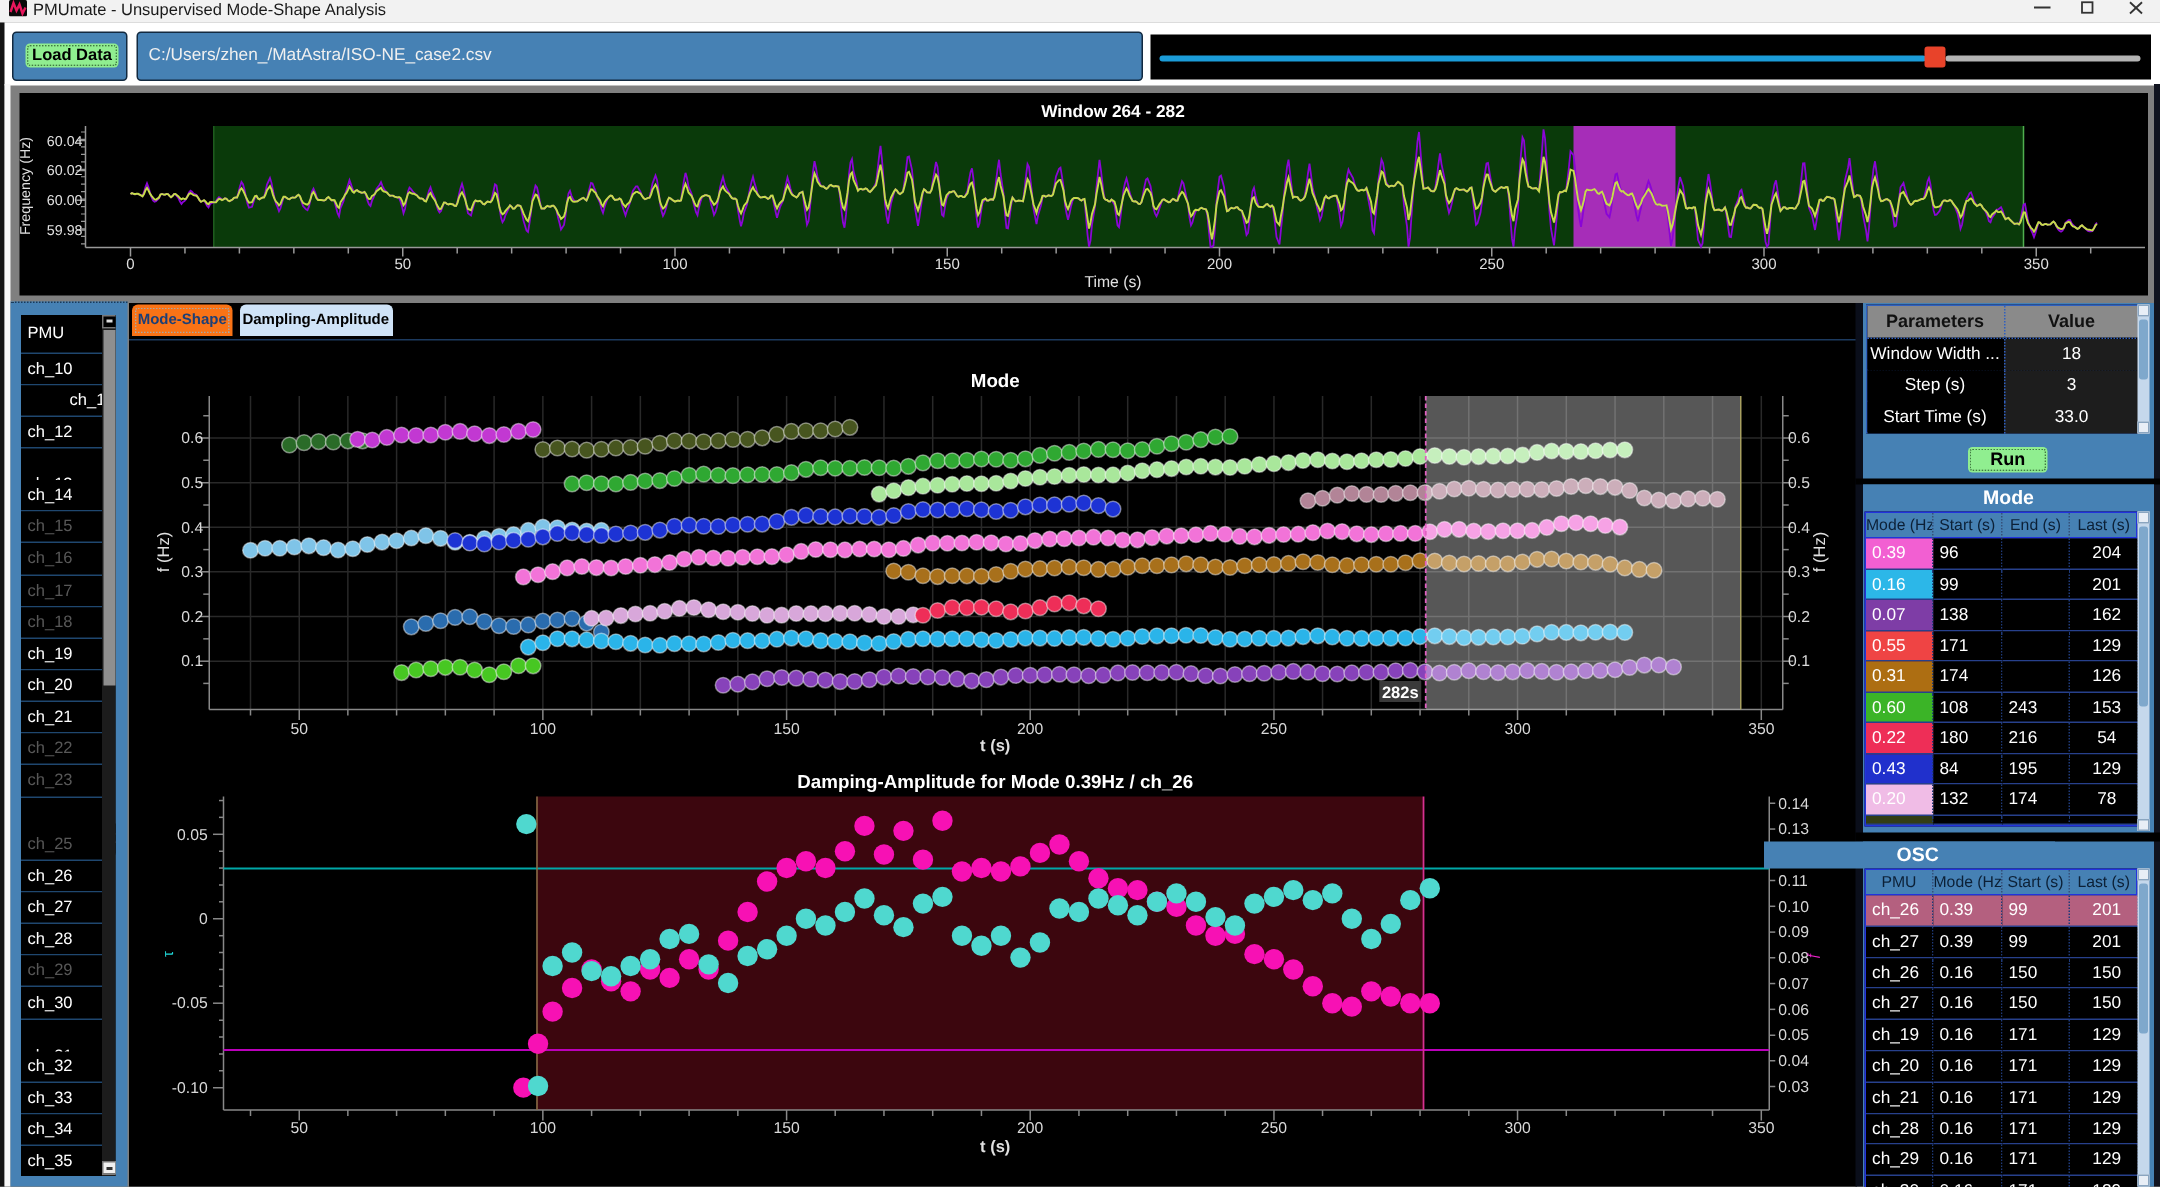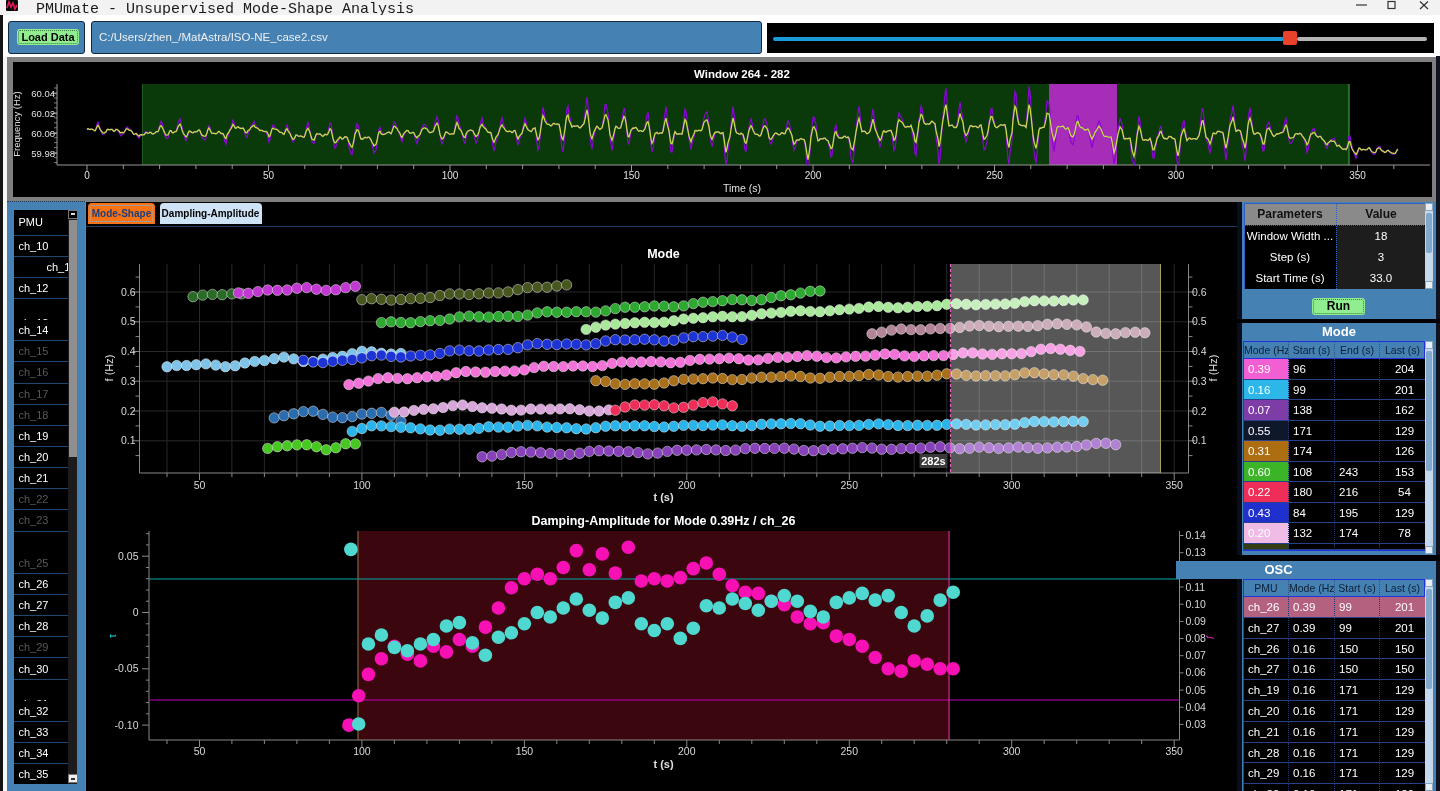--- a/index.html
+++ b/index.html
@@ -1,20 +1,20 @@
 <!DOCTYPE html>
 <html><head><meta charset="utf-8">
 <style>
 * { margin:0; padding:0; box-sizing:border-box; }
 html,body { width:1440px; height:791px; overflow:hidden; background:#7f7f7f;
   font-family:"Liberation Sans", sans-serif; }
 .abs { position:absolute; }
 
 #tbar { left:0; top:0; width:1440px; height:15px; background:#f2f2f2; }
-#tbar .ttl { position:absolute; left:36px; top:1px; font-size:15px; color:#1a1a1a;font-family:Liberation Mono, monospace; }
+#tbar .ttl { position:absolute; left:22px; top:1px; font-size:11px; color:#1a1a1a; }
 
 #wstrip { left:0; top:15px; width:1440px; height:42px; background:#ffffff; }
 #ledge { left:0; top:15px; width:3px; height:776px; background:#141414; }
 #lwhite { left:3px; top:56px; width:4px; height:735px; background:#f8f8f8; }
 #redge { left:1436px; top:56px; width:4px; height:735px; background:#10131f; }
 
 .bluepanel { background:#4681b4; border:1.5px solid #12293f; border-radius:3px; }
 #bp1 { left:8px; top:21px; width:77px; height:33px; }
 #loadbtn { left:17px; top:29px; width:62px; height:16px; background:#90ee90; border-radius:3px;
   font-size:11px; font-weight:bold; color:#000; text-align:center; line-height:16px;
@@ -1189,21 +1189,21 @@
       <div class="md m3"></div>
       <div class="md m4">201</div>
     </div>
 <div class="mrow">
       <div class="md m1" style="background:#7e3da6">0.07</div>
       <div class="md m2">138</div>
       <div class="md m3"></div>
       <div class="md m4">162</div>
     </div>
 <div class="mrow">
-      <div class="md m1" style="background:#0f172a">0.55</div>
+      <div class="md m1" style="background:#ef4444">0.55</div>
       <div class="md m2">171</div>
       <div class="md m3"></div>
       <div class="md m4">129</div>
     </div>
 <div class="mrow">
       <div class="md m1" style="background:#ad6e12">0.31</div>
       <div class="md m2">174</div>
       <div class="md m3"></div>
       <div class="md m4">126</div>
     </div>

